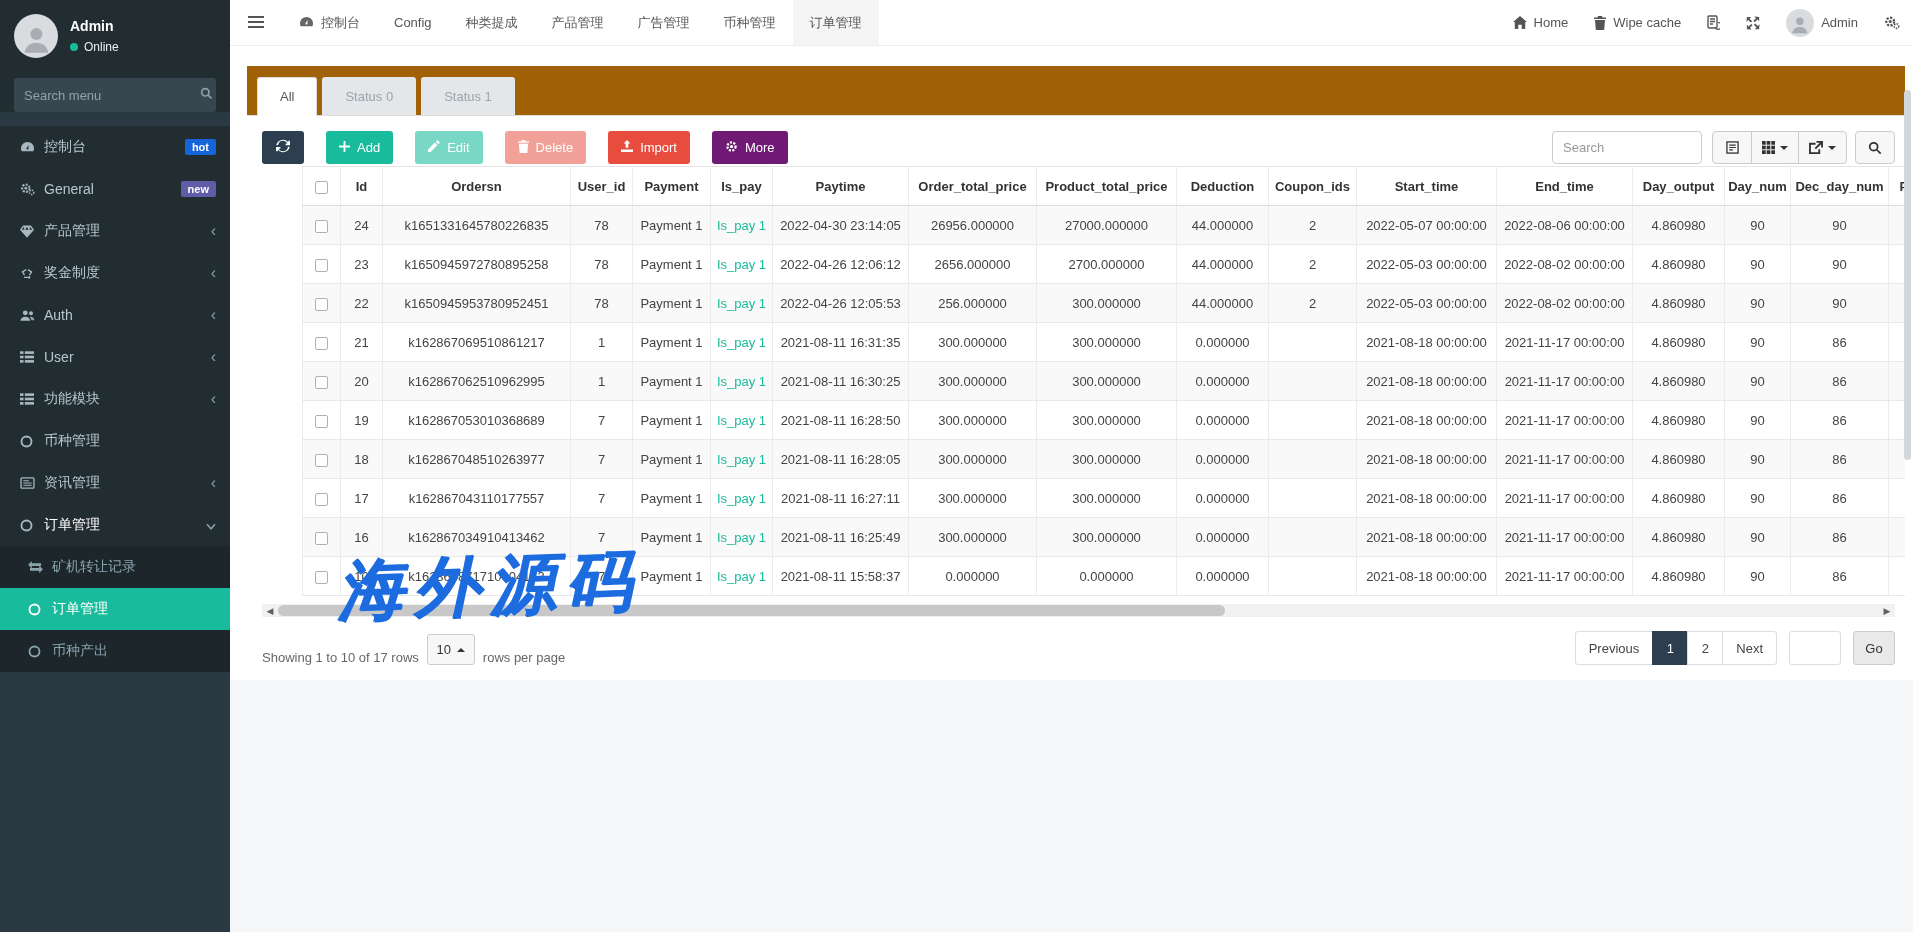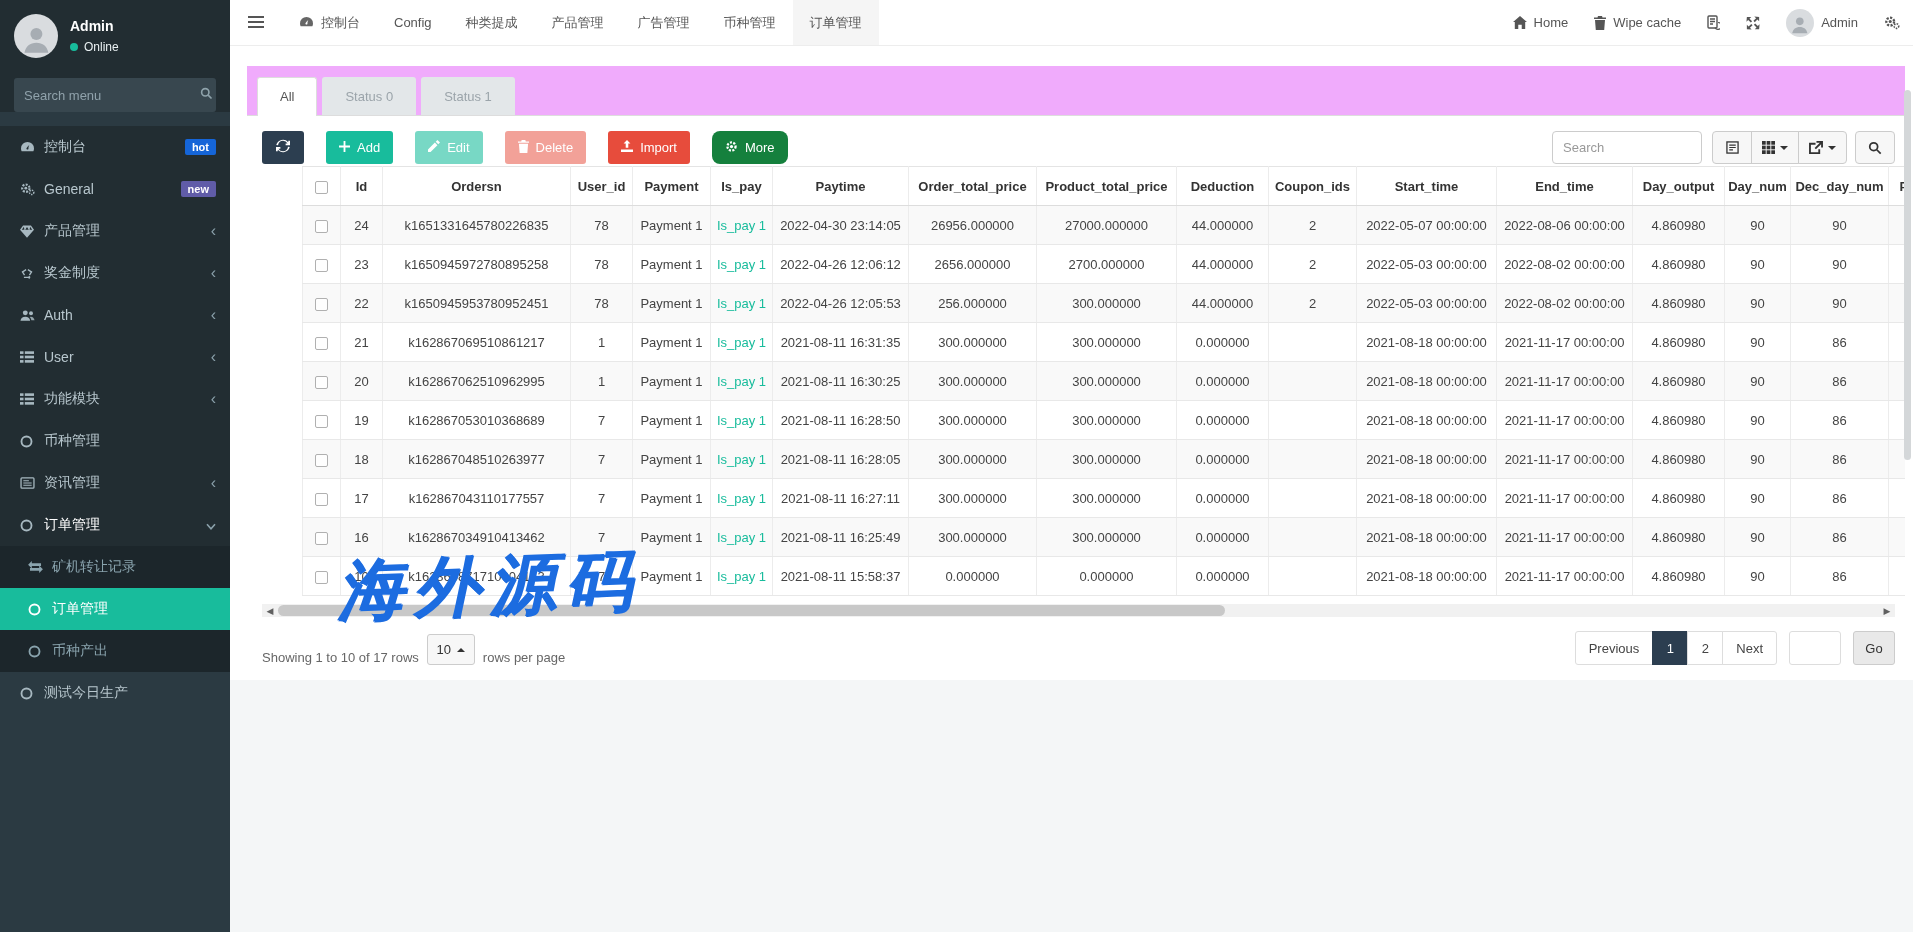--- a/index.html
+++ b/index.html
@@ -50,39 +50,39 @@
   .nav-item .ic { color:#666; display:flex; }
   .nav-item.active { background:#f5f5f5; }
   .nav-right { margin-left:auto; display:flex; align-items:stretch; }
   .nav-right .nav-item { padding:0 13px; }
   .avatar.small { width:28px; height:28px; }
   .avatar.small svg { margin-top:4px; }
 
   
   .content { background:#fff; padding:20px 8px 0 17px; }
   .panel { background:#fff; }
-  .panel-heading { background:#f0abfc; padding:11px 10px 0 10px; border-bottom:1px solid #ddd;
+  .panel-heading { background:#a16207; padding:11px 10px 0 10px; border-bottom:1px solid #ddd;
     display:flex; align-items:center; }
   .tab { padding:11px 22px; margin-right:5px; border-radius:3px 3px 0 0; background:#e3e7e9;
     color:#9ba4aa; font-size:13px; cursor:pointer; border:1px solid transparent; border-bottom:none; }
   .tab.active { background:#fff; color:#555; border-color:#ddd; margin-bottom:-1px; padding-bottom:12px; }
   .panel-body { background:#fff; padding:15px 0 15px 15px; position:relative; }
 
   
   .toolbar-row { display:flex; align-items:center; padding-right:10px; }
   .btns { display:flex; gap:22px; }
   .btn { border:none; border-radius:3px; height:33px; padding:0 13px; color:#fff; font-size:13px;
     display:inline-flex; align-items:center; gap:7px; cursor:pointer; font-family:inherit; }
   .btn svg { flex:none; }
   .btn-refresh { background:#2c3e50; width:42px; justify-content:center; }
   .btn-add { background:#18bc9c; }
   .btn-edit { background:#18bc9c; opacity:.58; }
   .btn-del { background:#e74c3c; opacity:.52; }
   .btn-import { background:#e74c3c; }
-  .btn-more { background:#15803d;border-radius:8px; }
+  .btn-more { background:#701a75; }
   .toolbar-right { margin-left:auto; display:flex; align-items:center; }
   .search-input { width:150px; height:33px; border:1px solid #ccc; border-radius:4px; padding:0 10px;
     font-size:13px; color:#444; outline:none; font-family:inherit; }
   .search-input::placeholder { color:#999; }
   .btn-group { display:flex; margin-left:10px; }
   .wbtn { height:33px; min-width:40px; padding:0 10px; background:#f7f7f7; border:1px solid #ccc;
     display:inline-flex; align-items:center; justify-content:center; gap:5px; color:#333; cursor:pointer; }
   .btn-group .wbtn + .wbtn { margin-left:-1px; }
   .btn-group .wbtn:first-child { border-radius:4px 0 0 4px; }
   .btn-group .wbtn:last-child { border-radius:0 4px 4px 0; }
@@ -291,28 +291,20 @@
           <li class="sub-item">
             <span class="ic">
               <svg width="13" height="13" viewBox="0 0 14 14" fill="none" stroke="currentColor" stroke-width="2">
                 <circle cx="7" cy="7" r="5.4"></circle>
               </svg>
             </span>
             <span class="lbl">币种产出</span>
           </li>
         </ul>
       </ul>
-      <li class="side-item loose" style="margin-top: 0px;">
-        <span class="ic">
-          <svg width="13" height="13" viewBox="0 0 14 14" fill="none" stroke="currentColor" stroke-width="2">
-            <circle cx="7" cy="7" r="5.4"></circle>
-          </svg>
-        </span>
-        <span class="lbl">测试今日生产</span>
-      </li>
     </div>
 </aside>
 
 <div class="main">
 
   <div class="navbar">
     <div class="nav-left">
       <div class="hamburger">
         <svg width="16" height="14" viewBox="0 0 16 14">
             <g fill="#555">

